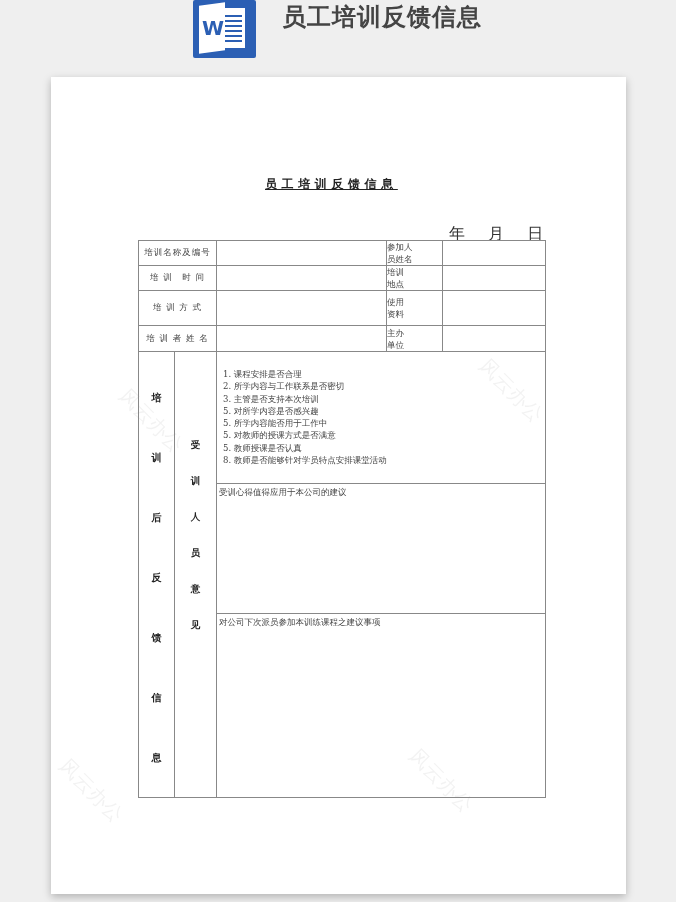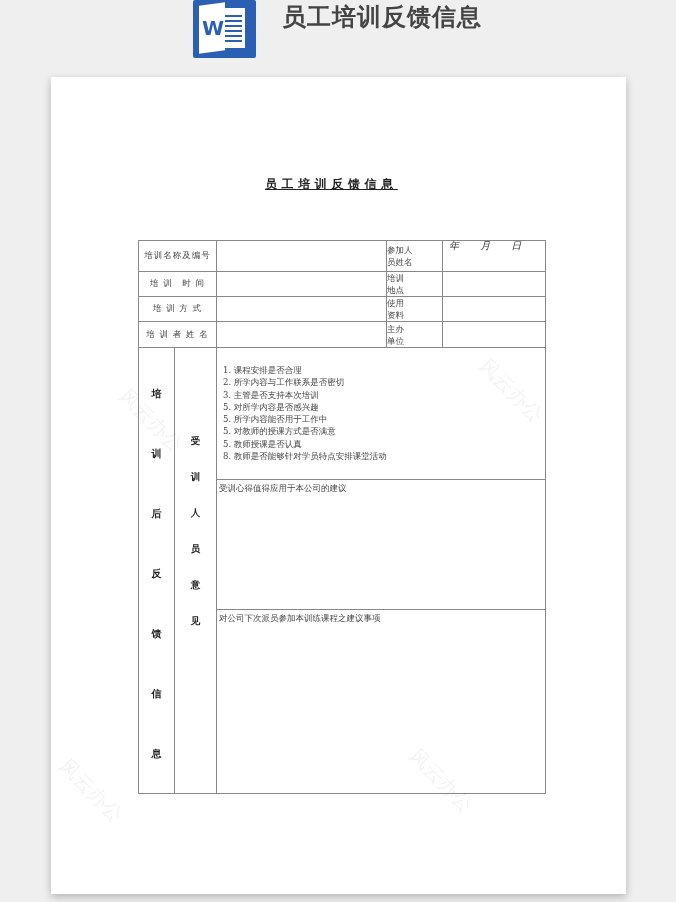--- a/index.html
+++ b/index.html
@@ -39,23 +39,22 @@
   .page {
     position: absolute; left: 51px; top: 77px; width: 575px; height: 817px;
     background: #fff; box-shadow: 0 3px 8px rgba(0,0,0,0.25);
   }
   .doc-title {
     position: absolute; left: 214px; top: 99px;
     font-size: 12px; font-weight: bold; letter-spacing: 4.6px;
     text-decoration: underline; color: #222;
   }
   .date {
-    position: absolute; left: 398px; top: 162px; font-size: 10px; color: #333;
+    position: absolute; left: 398px; top: 147px; font-size: 16px; color: #333;
     word-spacing: 18px;
-    font-style: italic;
   }
   table.form {
     position: absolute; left: 87px; top: 163px; width: 407px;
     border-collapse: collapse; table-layout: fixed;
     font-size: 8.5px; color: #444;
   }
   table.form td { border: 1px solid #888; padding: 0; vertical-align: middle; }
   .lbl { text-align: center; letter-spacing: 1px; }
   .lbl2 { text-align: left; line-height: 12px; }
   .vert {
@@ -99,33 +98,33 @@
 
   <table class="form">
     <colgroup>
       <col style="width:36px">
         <col style="width:42px">
         <col style="width:170px">
       <col style="width:56px">
         <col style="width:103px">
     </colgroup>
     <tbody>
-        <tr style="height:31px">
+        <tr style="height:25px">
       <td colspan="2" class="lbl">培训名称及编号</td>
       <td></td>
       <td class="lbl2"><span>参加人</span><br><span>员姓名</span></td>
       <td></td>
     </tr>
     <tr style="height:25px">
       <td colspan="2" class="lbl">培 训　时 间</td>
       <td></td>
       <td class="lbl2"><span>培训</span><br><span>地点</span></td>
       <td></td>
     </tr>
-    <tr style="height:25px">
+    <tr style="height:35px">
       <td colspan="2" class="lbl">培 训 方 式</td>
       <td></td>
       <td class="lbl2"><span>使用</span><br><span>资料</span></td>
       <td></td>
     </tr>
     <tr style="height:26px">
       <td colspan="2" class="lbl">培 训 者 姓 名</td>
       <td></td>
       <td class="lbl2"><span>主办</span><br><span>单位</span></td>
       <td></td>

